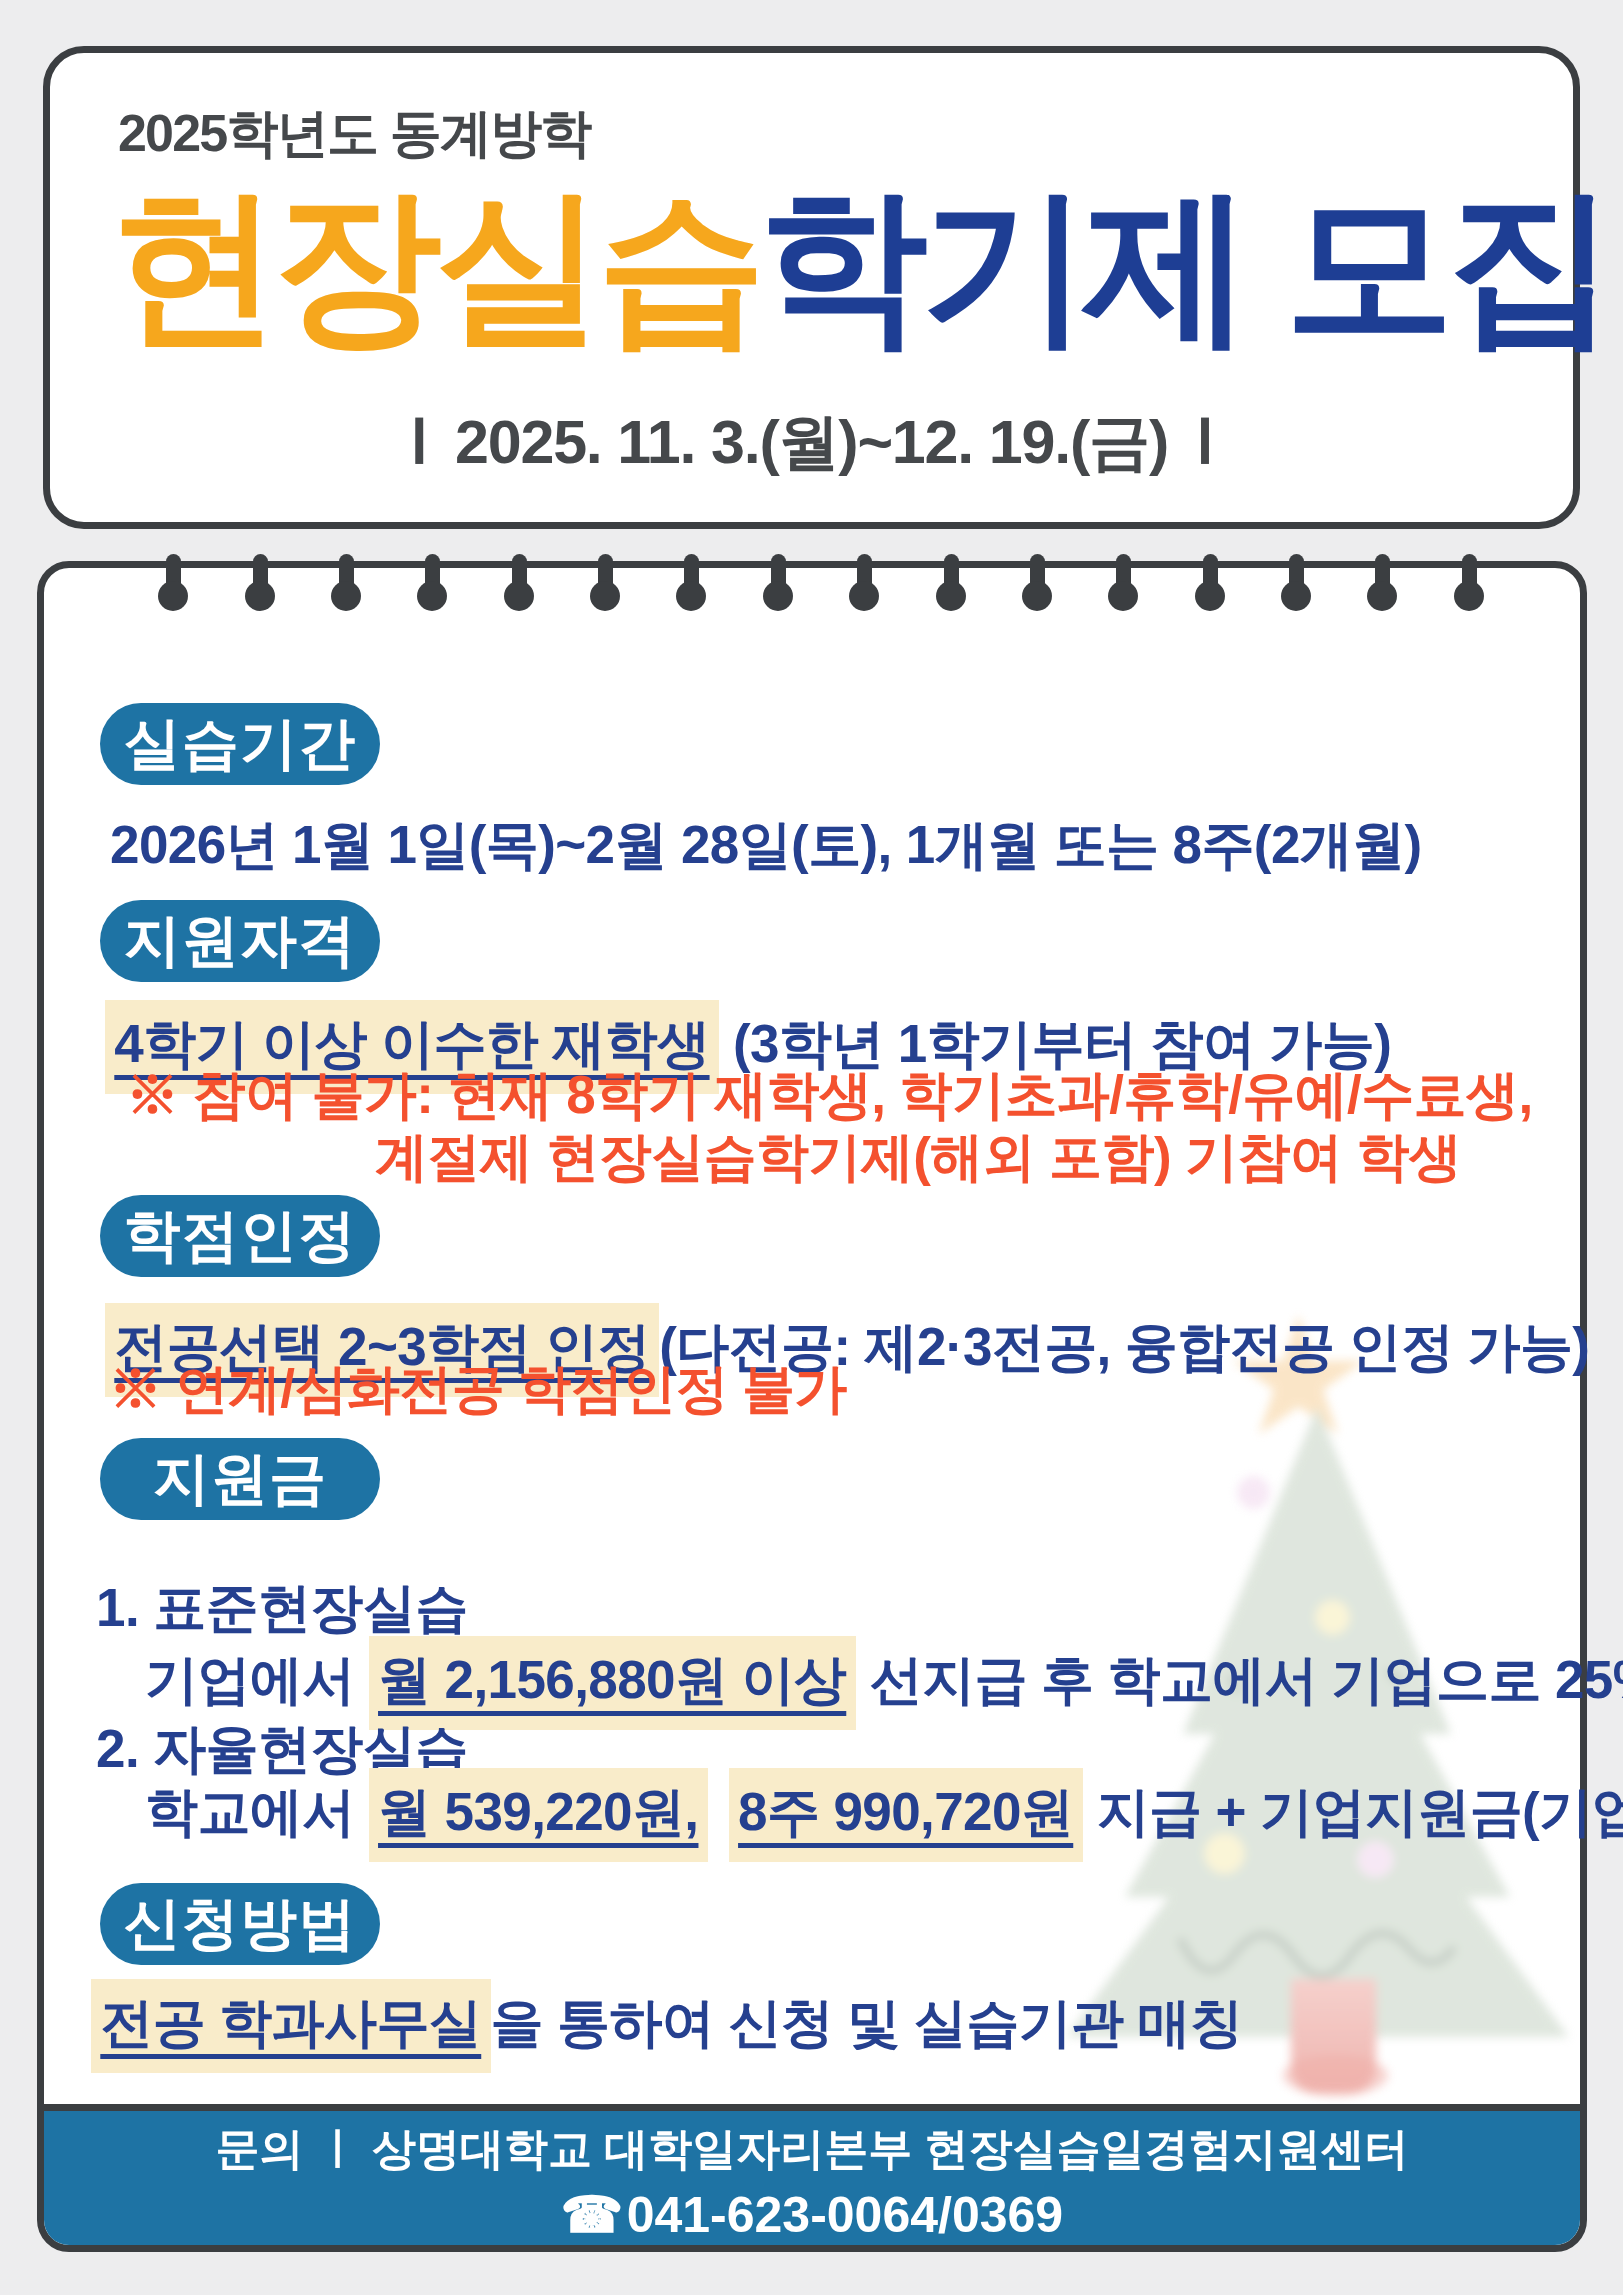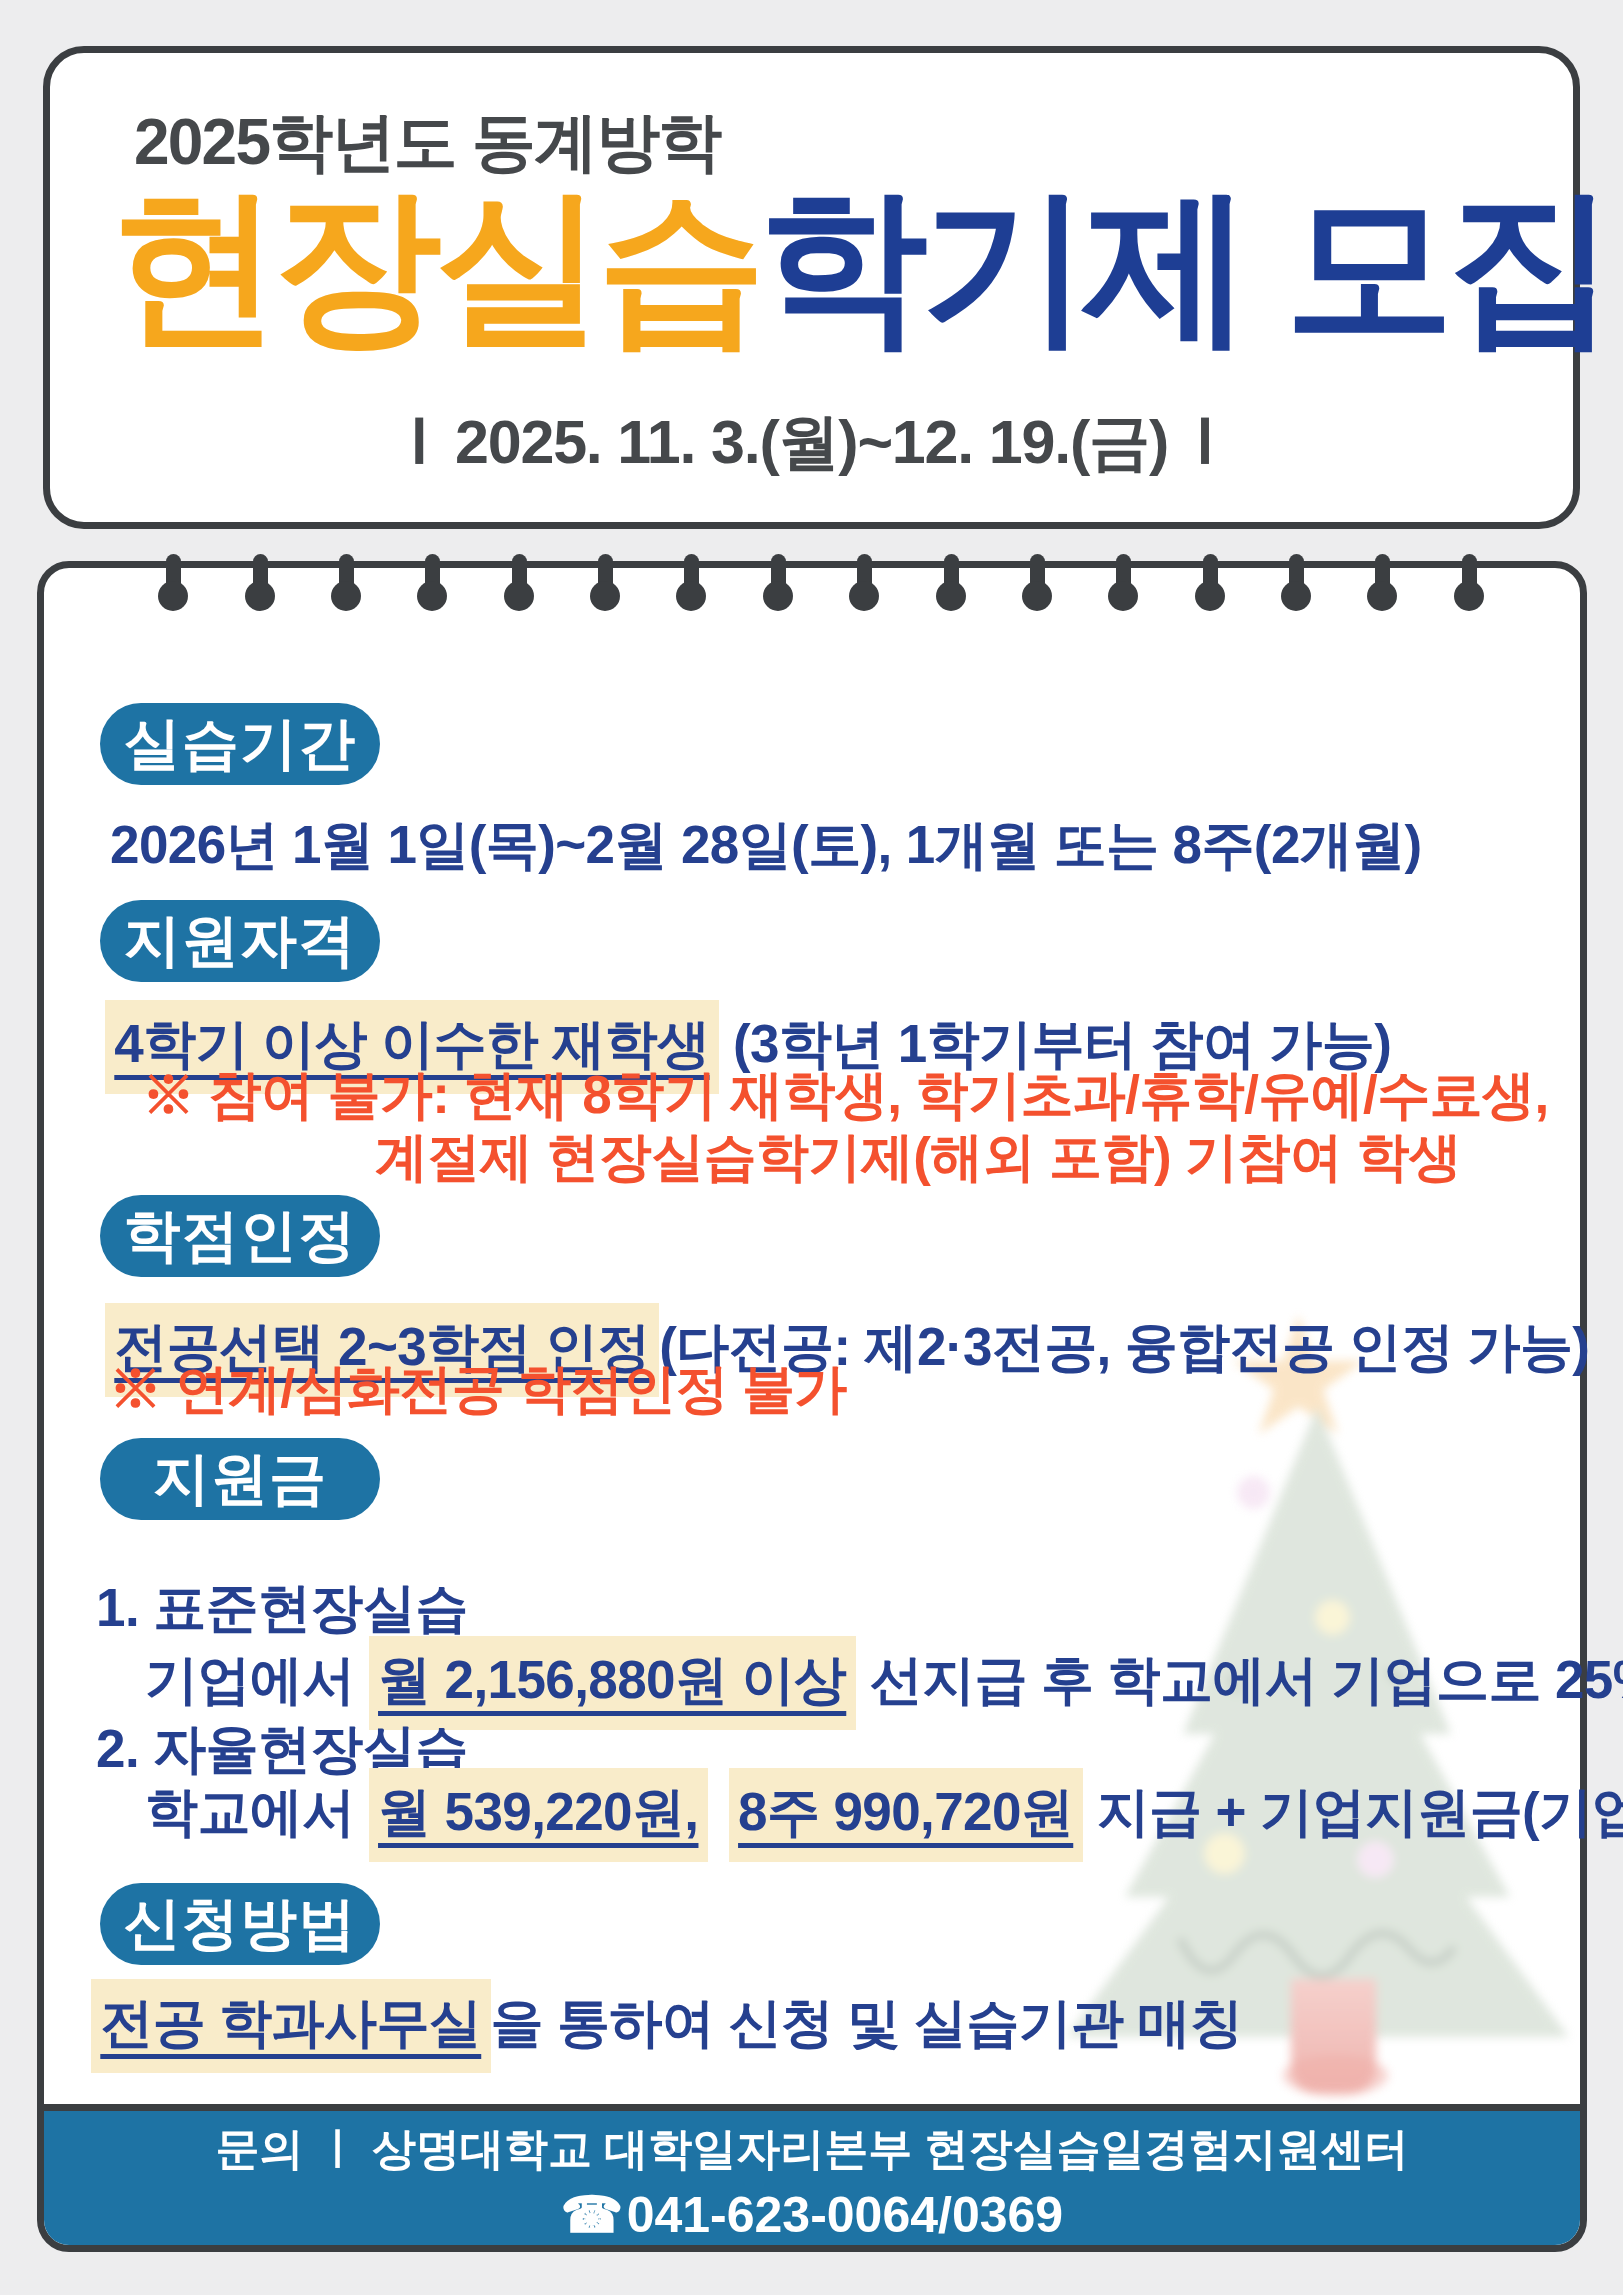--- a/index.html
+++ b/index.html
@@ -22,22 +22,22 @@
     font-family: "Liberation Sans", sans-serif;
     overflow:hidden;
   }
 
   
   .header-card {
     position:absolute; left:43px; top:46px; width:1537px; height:483px;
     background:#fff; border:7.6px solid var(--border-dark); border-radius:41px;
   }
   .subtitle {
-    position:absolute; left:84px; top:46px;
-    font-size:64px; font-weight:800; color:var(--subtitle-gray); letter-spacing:-1.8px;
+    position:absolute; left:68px; top:46px;
+    font-size:52px; font-weight:800; color:var(--subtitle-gray); letter-spacing:-1.8px;
     white-space:nowrap;
   }
   .main-title {
     position:absolute; left:61px; top:124px;
     font-size:169px; font-weight:900; letter-spacing:-7px; line-height:1.05;
     white-space:nowrap;
   }
   .main-title .t-y { color:var(--title-yellow); }
   .main-title .t-b { color:var(--title-blue); }
   .date-line {
@@ -193,21 +193,21 @@
 
   <div class="badge" style="top:703px">
       <span>실습기간</span>
     </div>
   <div class="line" style="left:110px; top:813px">2026년 1월 1일(목)~2월 28일(토), 1개월 또는 8주(2개월)</div>
 
   <div class="badge" style="top:900px">
       <span>지원자격</span>
     </div>
   <div class="line" style="left:105px; top:1012px"><span class="hl">4학기 이상 이수한 재학생</span><span> (3학년 1학기부터 참여 가능)</span></div>
-  <div class="line orange" style="left:142px; top:1063px">※ 참여 불가: 현재 8학기 재학생, 학기초과/휴학/유예/수료생,</div>
+  <div class="line orange" style="left:126px; top:1063px">※ 참여 불가: 현재 8학기 재학생, 학기초과/휴학/유예/수료생,</div>
   <div class="line orange" style="left:375px; top:1125px">계절제 현장실습학기제(해외 포함) 기참여 학생</div>
 
   <div class="badge" style="top:1195px">
       <span>학점인정</span>
     </div>
   <div class="line" style="left:105px; top:1315px"><span class="hl">전공선택 2~3학점 인정</span><span>(다전공: 제2·3전공, 융합전공 인정 가능)</span></div>
   <div class="line orange" style="left:109px; top:1357px">※ 연계/심화전공 학점인정 불가</div>
 
   <div class="badge" style="top:1438px">
       <span>지원금</span>

